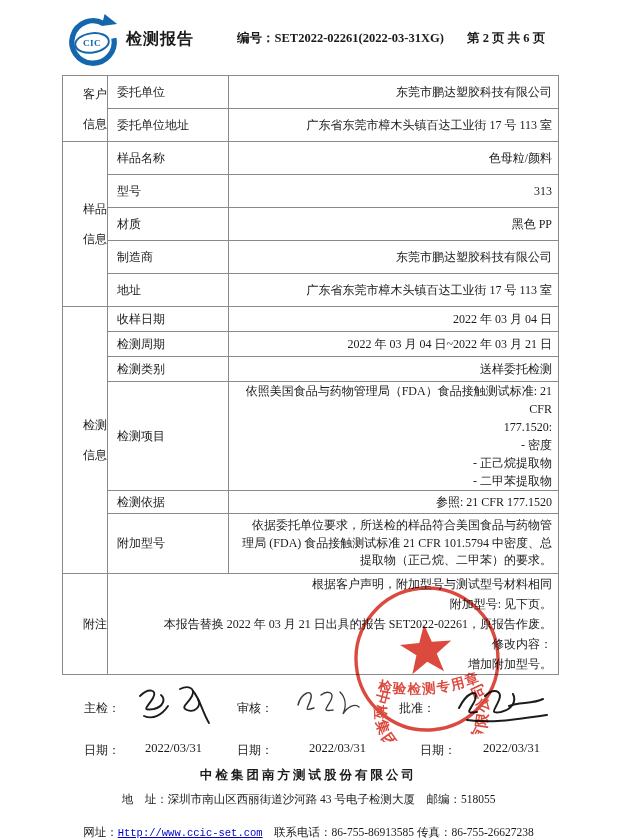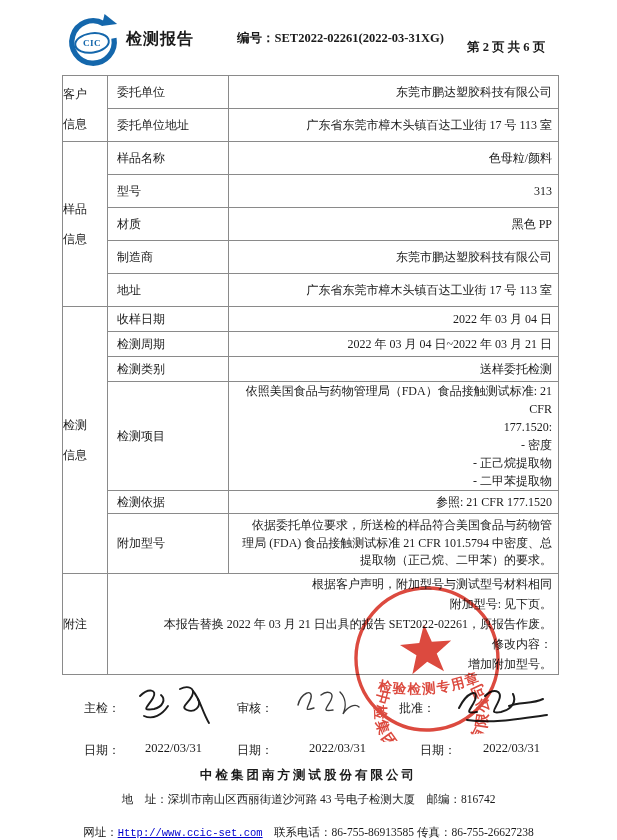--- a/index.html
+++ b/index.html
@@ -4,26 +4,26 @@
 <style>
   * { margin:0; padding:0; box-sizing:border-box; }
   html,body { background:#ffffff; }
   body { font-family:"Liberation Serif","DejaVu Serif",serif; color:#1a1a1a; }
   .page { position:relative; width:592px; height:840px; background:#ffffff; overflow:hidden; }
 
   
   .hdr-logo { position:absolute; left:62px; top:13px; width:62px; height:54px; }
   .hdr-title { position:absolute; left:126px; top:29px; font-size:16px; font-weight:bold; letter-spacing:1px; }
   .hdr-no { position:absolute; left:237px; top:30px; font-size:12.5px; font-weight:bold;text-align:right; }
-  .hdr-page { position:absolute; left:467px; top:30px; font-size:12.5px; font-weight:bold;margin-top:9px; }
+  .hdr-page { position:absolute; left:467px; top:30px; font-size:12.5px; font-weight:bold; }
 
   
   table.report { position:absolute; left:62px; top:75px; width:496px; border-collapse:collapse; table-layout:fixed; }
   table.report td { border:1px solid #8a8a8a; font-size:12px; vertical-align:middle; }
-  td.sec { text-align:left; white-space:pre-line; line-height:30px; font-size:12px; }
+  td.sec { text-align:right; white-space:pre-line; line-height:30px; font-size:12px; }
   td.flab { padding-left:9px; }
   td.fval { padding-left:12px; padding-right:6px;text-align:right; }
   tr.h33 { height:33px; }
   tr.h25 { height:25px; }
   tr.h23 { height:23px; }
   tr.h90 { height:90px; }
   tr.h52 { height:52px; }
   tr.h100 { height:100px; }
   .pre { white-space:pre-line; line-height:18px; }
   .just { text-align:justify; line-height:17.5px; padding-top:3px; padding-bottom:3px; }
@@ -189,18 +189,18 @@
     <polygon points="79,44 85.3,62.3 104.7,62.7 89.2,74.3 94.9,92.8 79,81.8 63.1,92.8 68.8,74.3 53.3,62.7 72.7,62.3" fill="#d93a2e"></polygon>
     <text font-size="14.5" font-weight="bold" fill="#d93a2e" letter-spacing="2" font-family="Liberation Serif, DejaVu Serif, serif">
       <textPath href="#arcTop" startOffset="50%" text-anchor="middle">中检集团南方测试股份有限公司</textPath>
     </text>
     <text font-size="13.5" font-weight="bold" fill="#d93a2e" letter-spacing="1.5" font-family="Liberation Serif, DejaVu Serif, serif">
       <textPath href="#arcBottom" startOffset="50%" text-anchor="middle">检验检测专用章</textPath>
     </text>
   </svg>
 
   <div class="ft-company">中检集团南方测试股份有限公司</div>
-  <div class="ft-line1">地　址：深圳市南山区西丽街道沙河路 43 号电子检测大厦　邮编：816742</div>
+  <div class="ft-line1">地　址：深圳市南山区西丽街道沙河路 43 号电子检测大厦　邮编：518055</div>
   <div class="ft-line2">
     <span>网址：</span><a class="ft-link" href="#">Http://www.ccic-set.com</a><span>　联系电话：86-755-86913585  传真：86-755-26627238</span>
   </div>
 
 </div>
 
 </body></html>

